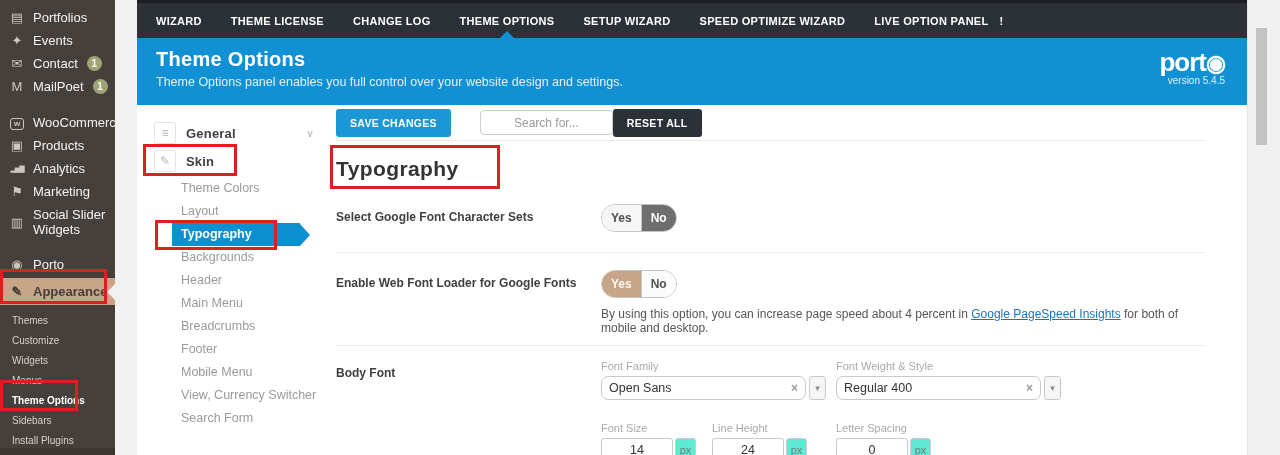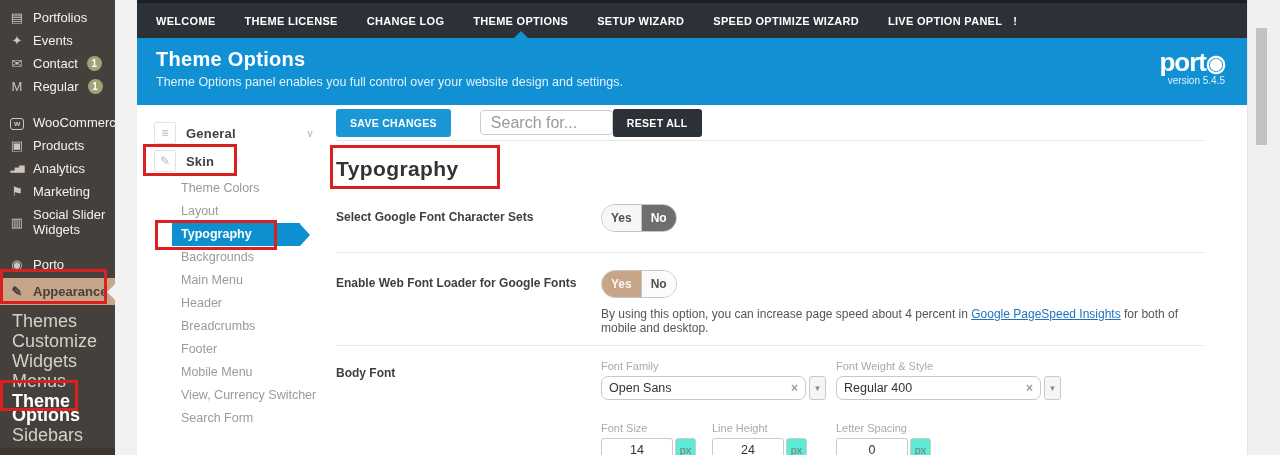--- a/index.html
+++ b/index.html
@@ -12,21 +12,21 @@
   .as-item { display:flex; align-items:center; gap:7px; padding:4px 6px 4px 8px; line-height:15px; cursor:pointer; }
   .as-icon { width:18px; text-align:center; color:#cdc6c0; font-size:13px; flex:none; }
   .icon-bars { font-size:7px; letter-spacing:-1px; }
   .icon-woo { display:inline-block; font-size:8px; font-weight:bold; border:1px solid #cdc6c0; border-radius:3px; padding:0 3px; line-height:10px; }
   .as-badge { margin-left:2px; min-width:15px; height:15px; border-radius:50%; background:#9ea476; color:#fff; font-size:10px; font-weight:bold; display:inline-flex; align-items:center; justify-content:center; flex:none; }
   .as-sep { height:12px; }
   .as-item.appearance { background:#c7a589; color:#46403c; font-weight:bold; position:relative; margin-top:2px; padding-top:6px; padding-bottom:6px; }
   .as-item.appearance .as-icon { color:#46403c; }
   .as-item.appearance::after { content:""; position:absolute; right:0; top:50%; margin-top:-8px; border:8px solid transparent; border-right-color:#f1f1f1; }
   .as-sub { padding-top:6px; }
-  .as-sub-item { padding:3px 6px 3px 12px; color:#d6d0ca; font-size:18px; line-height:14px; cursor:pointer; }
+  .as-sub-item { padding:3px 6px 3px 12px; color:#d6d0ca; font-size:10px; line-height:14px; cursor:pointer; }
   .as-sub-item.current { color:#fff; font-weight:bold; }
   .as-bottom { position:absolute; left:0; bottom:0; width:115px; height:7px; background:#3a3530; }
 
   
   .main-col { position:absolute; left:137px; top:0; width:1110px; height:455px; }
 
   .top-nav { height:38px; background:#2c3138; border-top:3px solid #1b1f24; display:flex; align-items:center; gap:29px; padding-left:19px; }
   .nav-item { position:relative; color:#fff; font-size:11px; font-weight:bold; letter-spacing:.3px; height:35px; display:flex; align-items:center; cursor:pointer; white-space:nowrap; }
   .nav-item.active::after { content:""; position:absolute; bottom:0; left:50%; margin-left:-7px; border-left:7px solid transparent; border-right:7px solid transparent; border-bottom:7px solid #1191d3; }
   .nav-alert { color:#fff; font-size:11px; font-weight:bold; margin-left:-18px; }
@@ -50,21 +50,21 @@
   .om-sub { margin-top:2px; }
   .om-sub-item { padding:5px 0 5px 44px; font-size:12.5px; color:#9a9a9a; line-height:13px; cursor:pointer; }
   .om-sub-item.active { position:relative; background:#0c90d0; color:#fff; font-weight:bold; margin:0 30px 0 35px; padding:5px 0 5px 9px; }
   .om-sub-item.active::after { content:""; position:absolute; right:-10px; top:50%; margin-top:-11px; border-top:11px solid transparent; border-bottom:11px solid transparent; border-left:10px solid #0c90d0; }
 
   
   .main-pane { flex:1; padding:0 42px 0 6px; }
   .toolbar { height:36px; display:flex; align-items:center; border-bottom:1px solid #e9e9e9; }
   .btn { border:none; border-radius:3px; font-family:"Liberation Sans",sans-serif; font-size:10.5px; font-weight:bold; letter-spacing:.3px; padding:8px 14px; cursor:pointer; }
   .btn-save { background:#1b97d6; color:#fff; }
-  .search-input { margin-left:29px; width:133px; height:25px; border:1px solid #ccc; border-radius:4px; padding:0 10px; font-family:"Liberation Sans",sans-serif; font-size:16px; color:#333; }
+  .search-input { margin-left:29px; width:133px; height:25px; border:1px solid #ccc; border-radius:4px; padding:0 10px; font-family:"Liberation Sans",sans-serif; font-size:12px; color:#333;text-align:center; }
   .search-input::placeholder { color:#999; }
   .btn-reset-section { margin-left:auto; background:#fff; border:1px solid #ddd; color:#2c3138; padding:8px 17px; margin-right:12px; }
   .btn-reset-all { background:#2c3138; color:#fff; }
 
   .page-heading { font-size:21px; font-weight:bold; color:#333; letter-spacing:.4px; margin:16px 0 10px 0; }
 
   .opt-row { display:flex; border-bottom:1px solid #ececec; }
   .row-1 { padding:13px 0 20px; }
   .row-2 { padding:17px 0 10px; }
   .row-3 { padding:14px 0 0; border-bottom:none; }
@@ -121,21 +121,21 @@
       <span class="as-icon">✦</span>
       <span>Events</span>
     </div>
     <div class="as-item">
       <span class="as-icon">✉</span>
       <span>Contact</span>
       <span class="as-badge">1</span>
     </div>
     <div class="as-item">
       <span class="as-icon">M</span>
-      <span>Regular</span>
+      <span>MailPoet</span>
       <span class="as-badge">1</span>
     </div>
     <div class="as-sep"></div>
     <div class="as-item">
       <span class="as-icon"><span class="icon-woo">w</span></span>
       <span>WooCommerce</span>
     </div>
     <div class="as-item">
       <span class="as-icon">▣</span>
       <span>Products</span>
@@ -169,21 +169,21 @@
       <div class="as-sub-item current">Theme Options</div>
       <div class="as-sub-item">Sidebars</div>
       <div class="as-sub-item">Install Plugins</div>
     </div>
     <div class="as-bottom"></div>
   </div>
 
   <div class="main-col">
 
     <div class="top-nav">
-      <div class="nav-item">WELCOME</div>
+      <div class="nav-item">WIZARD</div>
       <div class="nav-item">THEME LICENSE</div>
       <div class="nav-item">CHANGE LOG</div>
       <div class="nav-item active">THEME OPTIONS</div>
       <div class="nav-item">SETUP WIZARD</div>
       <div class="nav-item">SPEED OPTIMIZE WIZARD</div>
       <div class="nav-item">LIVE OPTION PANEL</div>
       <span class="nav-alert">!</span>
     </div>
 
     <div class="page-header">
@@ -205,22 +205,22 @@
         </div>
         <div class="om-main">
           <span class="om-icon-box">✎</span>
           <span class="om-main-label">Skin</span>
         </div>
         <div class="om-sub">
           <div class="om-sub-item">Theme Colors</div>
           <div class="om-sub-item">Layout</div>
           <div class="om-sub-item active">Typography</div>
           <div class="om-sub-item">Backgrounds</div>
+          <div class="om-sub-item">Header</div>
           <div class="om-sub-item">Main Menu</div>
-          <div class="om-sub-item">Header</div>
           <div class="om-sub-item">Breadcrumbs</div>
           <div class="om-sub-item">Footer</div>
           <div class="om-sub-item">Mobile Menu</div>
           <div class="om-sub-item">View, Currency Switcher</div>
           <div class="om-sub-item">Search Form</div>
         </div>
       </div>
 
       <div class="main-pane">
 

